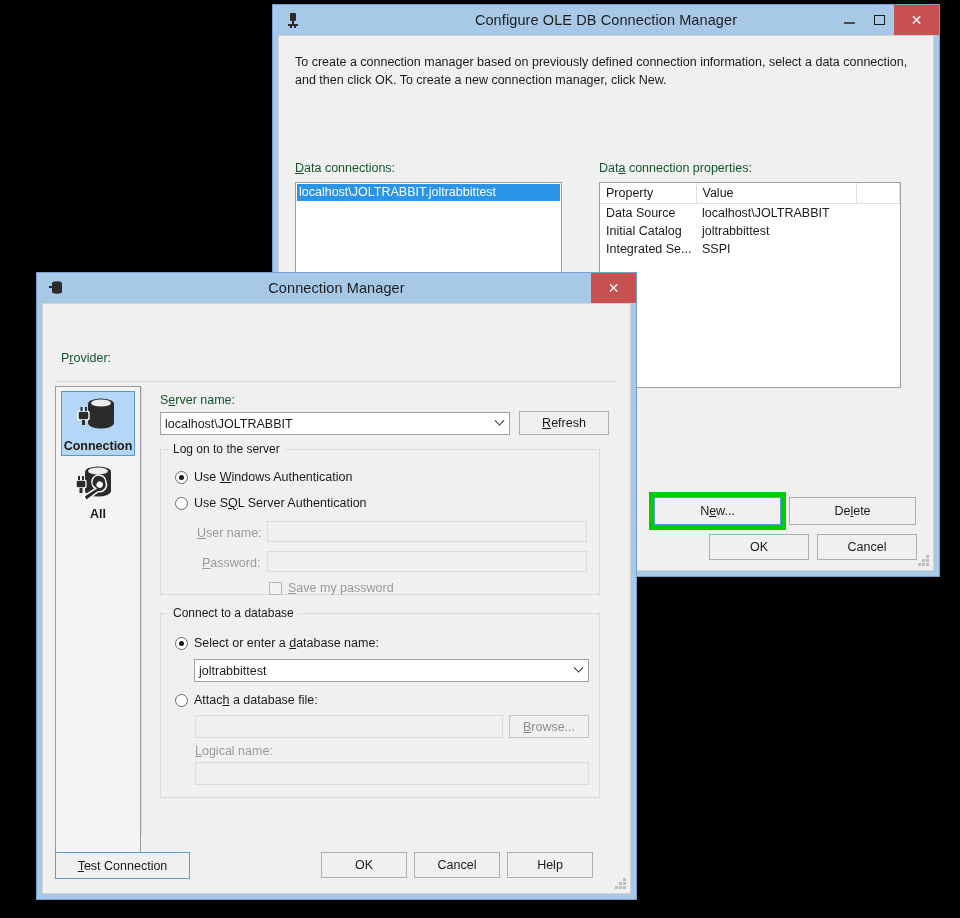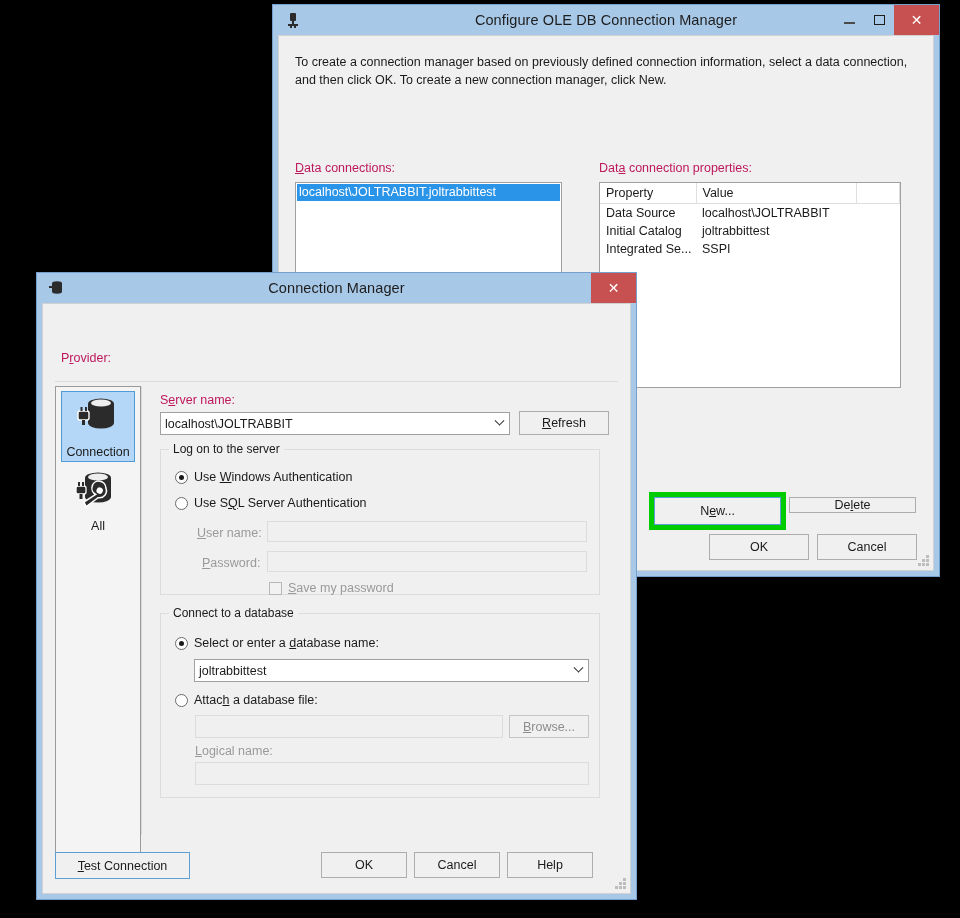--- a/index.html
+++ b/index.html
@@ -87,21 +87,21 @@
   }
   .instructions {
     position: absolute;
     left: 16px; top: 17px; right: 24px;
     font-size: 12.5px;
     line-height: 18px;
     color: #1a1a1a;
   }
   .fieldlabel {
     font-size: 12.5px;
-    color: #be185d;
+    color: #14532d;
   }
   .u { text-decoration: underline; }
 
   #lbl-data-connections { position: absolute; left: 16px; top: 125px; }
   #lbl-data-props       { position: absolute; left: 320px; top: 125px; }
 
   .listbox {
     position: absolute;
     left: 16px; top: 146px;
     width: 267px; height: 112px;
@@ -158,21 +158,21 @@
     color: #1a1a1a;
     display: flex; align-items: center; justify-content: center;
     font-family: "Liberation Sans", sans-serif;
     cursor: default;
     user-select: none;
   }
   .btn.focus { border: 1px solid #5b9fd4; outline: none; }
   .btn[disabled] { color: #8d8d8d; border-color: #c6c6c6; }
 
   #btn-new    { position: absolute; left: 375px; top: 461px; width: 127px; height: 28px; }
-  #btn-delete { position: absolute; left: 510px; top: 461px; width: 127px; height: 16px; }
+  #btn-delete { position: absolute; left: 510px; top: 461px; width: 127px; height: 28px; }
   #btn-ok-outer     { position: absolute; left: 430px; top: 498px; width: 100px; height: 26px; }
   #btn-cancel-outer { position: absolute; left: 538px; top: 498px; width: 100px; height: 26px; }
 
   .green-highlight {
     position: absolute;
     left: 370px; top: 456px;
     width: 137px; height: 38px;
     border: 5px solid #00cc00;
     pointer-events: none;
     z-index: 5;
@@ -263,21 +263,21 @@
     margin: 4px auto 0 auto;
     padding: 3px 0 2px 0;
     text-align: center;
     font-size: 12.5px;
     color: #1a1a1a;
   }
   .rail-item.active {
     background: #b5d7f7;
     border: 1px solid #4e9bd8;
   }
-  .rail-item .lbl { display: block; margin-top: 7px; }
+  .rail-item .lbl { display: block; margin-top: 1px; font-weight: bold; }
 
   
   .pane {
     position: absolute;
     left: 98px; top: 82px;
     right: 12px; bottom: 58px;
     background: #f0f0f0;
     border-left: 1px solid #dadada;
   }
 

